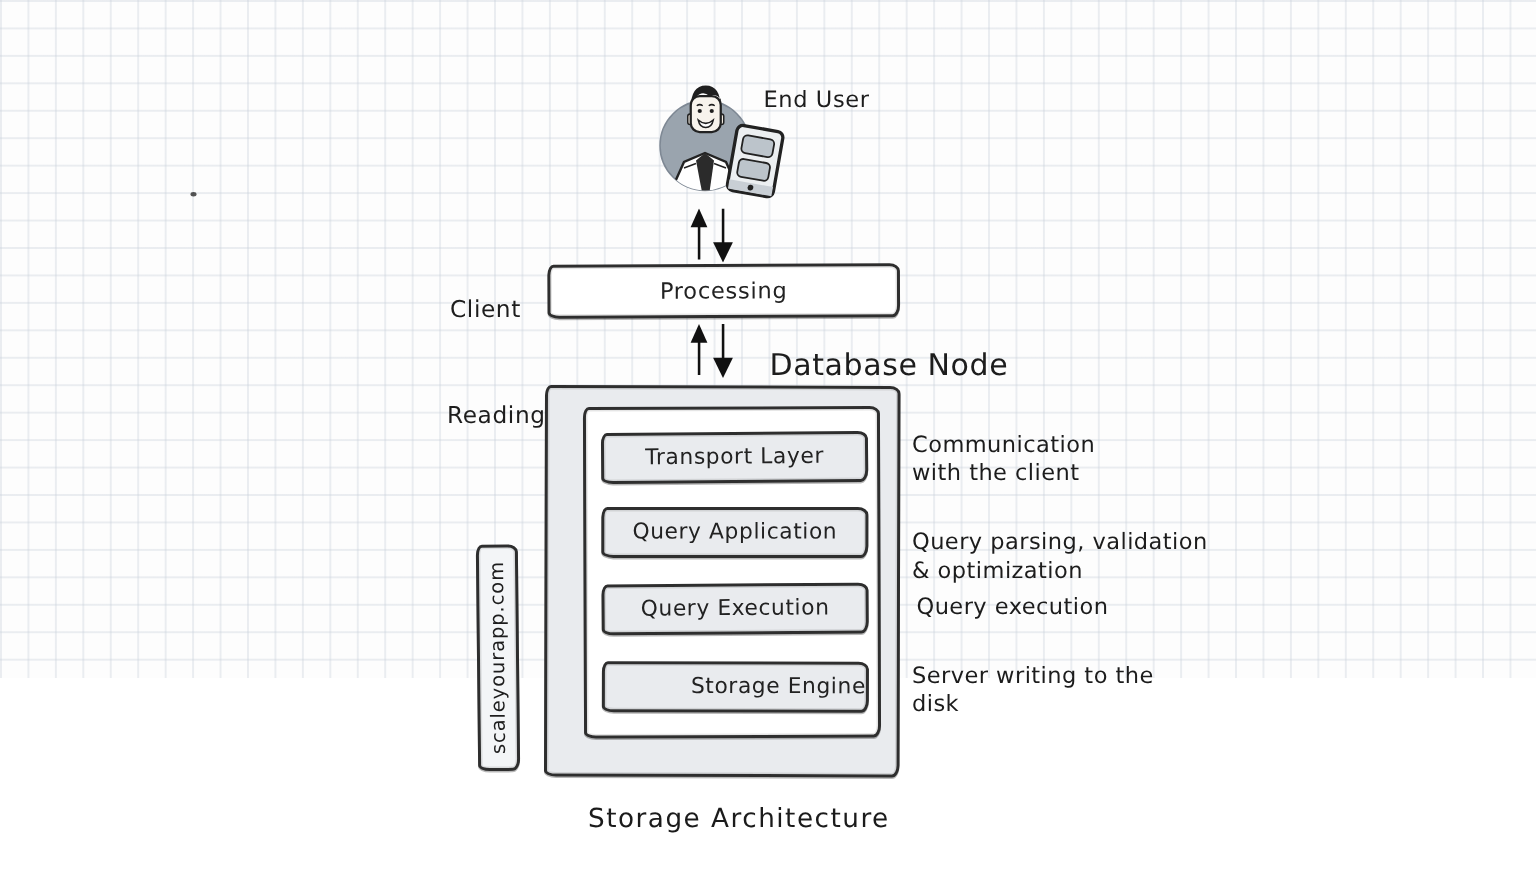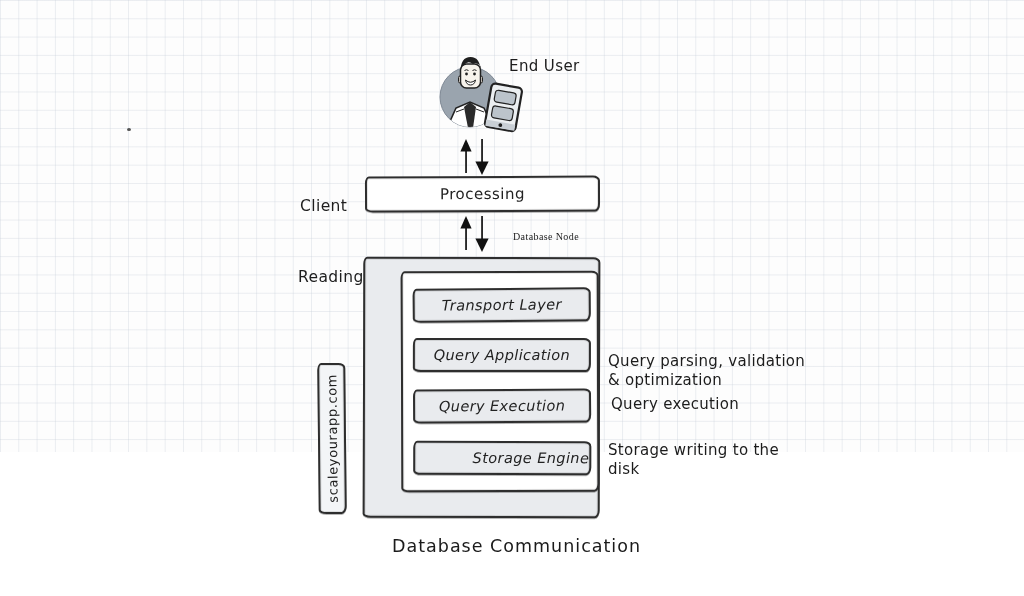--- a/index.html
+++ b/index.html
@@ -47,24 +47,23 @@
     font-size: 15px; letter-spacing: 0.5px;
   }
 
   .server-box {
     left: 363px; top: 257px; width: 237px; height: 261px;
     background: #e9ebee;
     border-width: 2.5px;
     transform: rotate(0.15deg);
   }
   .inner-box {
-    left: 401px; top: 271px; width: 198px; height: 221px;
+    left: 389px; top: 271px; width: 198px; height: 221px;
     background: #ffffff;
     transform: rotate(-0.2deg);
-    font-style: italic;
   }
   .layer-box {
     position: absolute;
     left: 10px; width: 178px; height: 34px;
     background: #e9ebee;
     font-size: 14.5px; letter-spacing: 0.4px;
   }
   .layer-0 { top: 15px; transform: rotate(-0.3deg); }
   .layer-1 { top: 65px; transform: rotate(0.25deg); }
   .layer-2 { top: 116px; transform: rotate(-0.2deg); }
@@ -100,21 +99,21 @@
   .caption {
     left: 392px; top: 536px;
     font-size: 17.5px;
     letter-spacing: 1px;
     color: #1b1b1b;
     white-space: nowrap;
   }
   .side-label { font-size: 15.5px; }
   .client-label { left: 300px; top: 197px; text-align: center; }
   .server-label { left: 298px; top: 268px; }
-  .dbnode-label { left: 513px; top: 231px; font-size: 10px; font-family: Liberation Serif, serif; }
+  .dbnode-label { left: 513px; top: 231px; font-size: 20px; }
   .enduser-label { left: 509px; top: 57px; }
 </style>
 </head>
 <body>
 
 <div class="canvas">
 
   <div class="abs speck"></div>
 
   <svg class="abs" style="left:437px; top:52px;" width="94" height="86" viewBox="0 0 94 86">
@@ -184,25 +183,27 @@
       <span>Query Application</span>
     </div>
     <div class="sketchbox layer-box layer-2">
       <span>Query Execution</span>
     </div>
     <div class="sketchbox layer-box layer-3">
       <span>Storage Engine</span>
     </div>
   </div>
 
+  <div class="abs annotation anno-0">Communication
+with the client</div>
   <div class="abs annotation anno-1">Query parsing, validation
 &amp; optimization</div>
   <div class="abs annotation anno-2">Query execution</div>
-  <div class="abs annotation anno-3">Storage writing to the
+  <div class="abs annotation anno-3">Server writing to the
 disk</div>
 
   <div class="abs sketchbox watermark-box">
     <span class="watermark-text">scaleyourapp.com</span>
   </div>
 
-  <div class="abs caption">Database Communication</div>
+  <div class="abs caption">Storage Architecture</div>
 
 </div>
 
 </body></html>

